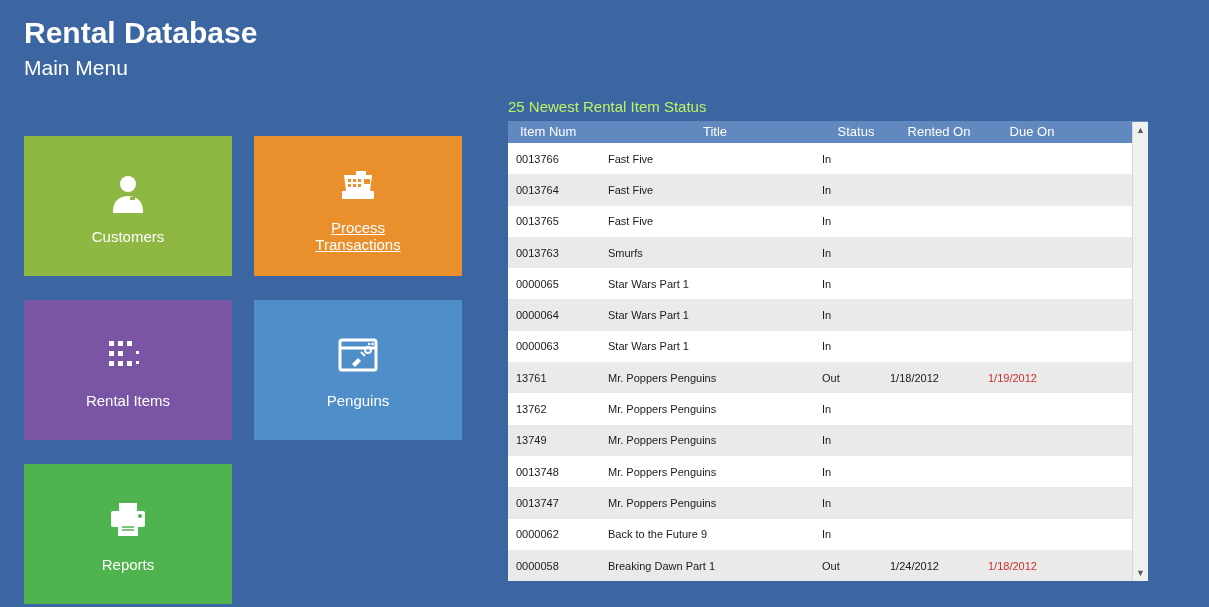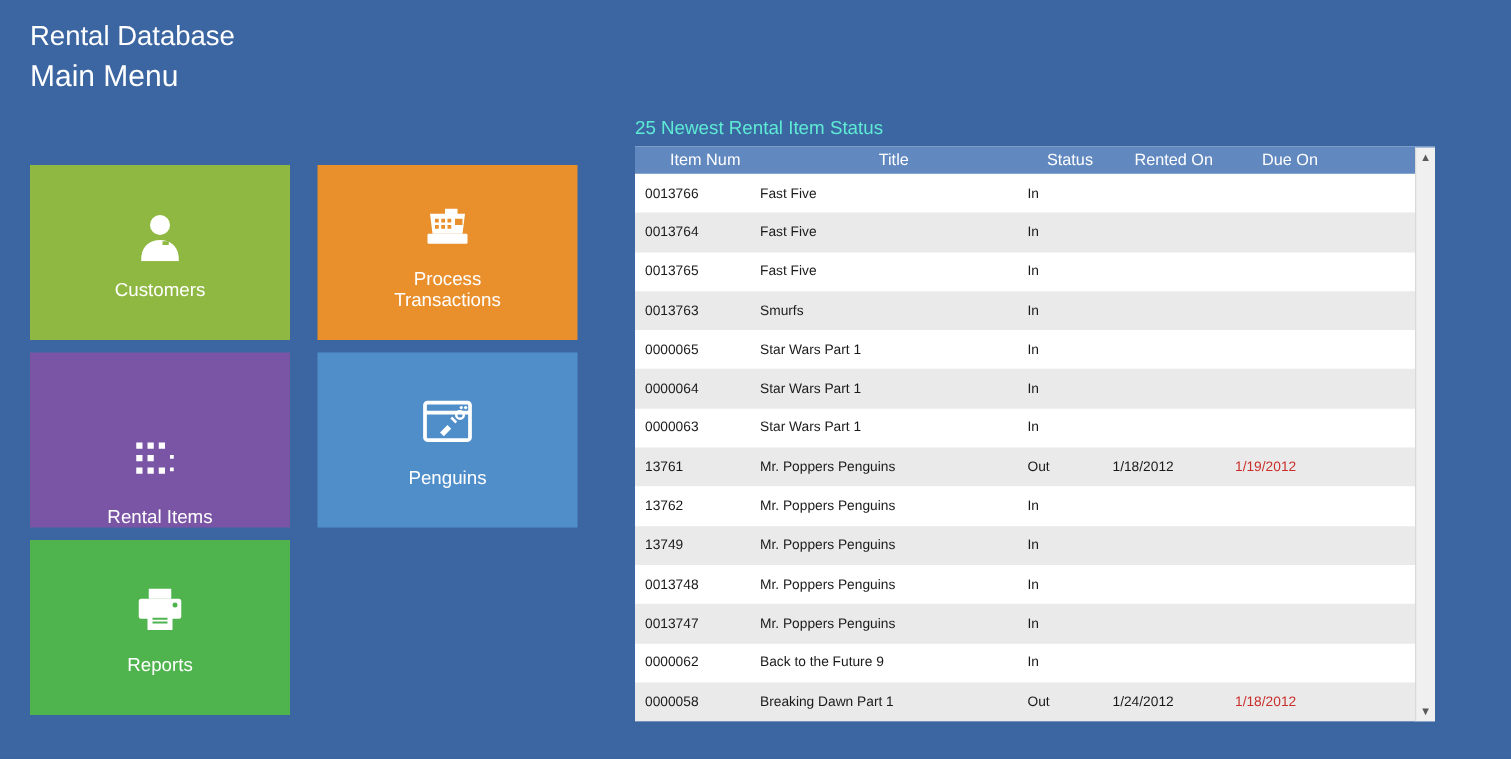--- a/index.html
+++ b/index.html
@@ -5,39 +5,39 @@
   * { box-sizing: border-box; margin: 0; padding: 0; }
   html, body {
     width: 1209px;
     height: 607px;
     font-family: "Segoe UI Light", "Segoe UI", Tahoma, sans-serif;
     background: #3b66a1;
     color: #fff;
     overflow: hidden;
   }
   .app-title {
-    font-size: 22px;
-    font-weight: 400;
+    font-size: 30px;
+    font-weight: 700;
     padding: 16px 0 0 24px;
   }
   .page-title {
-    font-size: 24px;
+    font-size: 21px;
     font-weight: 300;
     padding: 6px 0 0 24px;
   }
   .content {
     display: flex;
     flex-direction: row;
     padding-top: 18px;
     width: 100%;
   }
   .tiles {
     display: flex;
     flex-direction: column;
-    gap: 10px;
+    gap: 24px;
     padding-left: 24px;
     padding-top: 38px;
     width: 480px;
   }
   .tile-row {
     display: flex;
     flex-direction: row;
     gap: 22px;
   }
   .tile {
@@ -57,55 +57,55 @@
   .tile .icon {
     display: flex;
     align-items: center;
     justify-content: center;
     height: 48px;
     margin-bottom: 12px;
   }
   .tile .icon svg { fill: #fff; }
   .olive  { background: #8fb842; }
   .orange { background: #e98f2c; }
-  .purple { background: #7a55a5; justify-content: flex-end; }
+  .purple { background: #7a55a5; }
   .blue   { background: #4f8ec9; }
   .teal   { background: #2d9bbd; }
   .green  { background: #4fb44d; }
 
   .right {
     flex: 1;
     padding-left: 28px;
     padding-right: 60px;
   }
   .grid-title {
     font-size: 15px;
     font-weight: 400;
     padding-bottom: 6px;
-    color: #5eead4;
+    color: #bef264;
   }
   .grid-wrap {
     width: 640px;
     height: 460px;
     background: #fff;
     position: relative;
     color: #000;
     font-size: 14px;
   }
   .grid-header {
     display: flex;
     flex-direction: row;
     background: #6189c0;
     color: #fff;
     font-size: 13px;
     height: 22px;
     line-height: 22px;
     font-family: "Segoe UI", Tahoma, sans-serif;
   }
-  .grid-header .col-item { width: 100px; padding-left: 28px; }
+  .grid-header .col-item { width: 100px; padding-left: 12px; }
   .grid-header .col-title { width: 214px; text-align: center; }
   .grid-header .col-status { width: 68px; text-align: center; }
   .grid-header .col-rented { width: 98px; text-align: center; }
   .grid-header .col-due { width: 88px; text-align: center; }
 
   .grid-body {
     position: absolute;
     top: 22px;
     left: 0;
     right: 16px;
@@ -181,21 +181,21 @@
               <path d="M10 30 L8 14 h12 v-4 h10 v4 h6 L34 30 Z"></path>
               <rect x="12" y="18" width="3" height="3" fill="#e98f2c"></rect>
               <rect x="17" y="18" width="3" height="3" fill="#e98f2c"></rect>
               <rect x="22" y="18" width="3" height="3" fill="#e98f2c"></rect>
               <rect x="12" y="23" width="3" height="3" fill="#e98f2c"></rect>
               <rect x="17" y="23" width="3" height="3" fill="#e98f2c"></rect>
               <rect x="22" y="23" width="3" height="3" fill="#e98f2c"></rect>
               <rect x="28" y="18" width="6" height="5" fill="#e98f2c"></rect>
             </svg>
         </span>
-        <span style="white-space:pre-line;">Process
+        <span style="white-space:pre-line;text-decoration:underline;">Process
 Transactions</span>
       </div>
     </div>
 
     <div class="tile-row">
       <div class="tile purple">
         <span class="icon">
           <svg width="42" height="34" viewBox="0 0 42 34">
             <rect x="2" y="2" width="5" height="5"></rect>
               <rect x="2" y="12" width="5" height="5"></rect>

